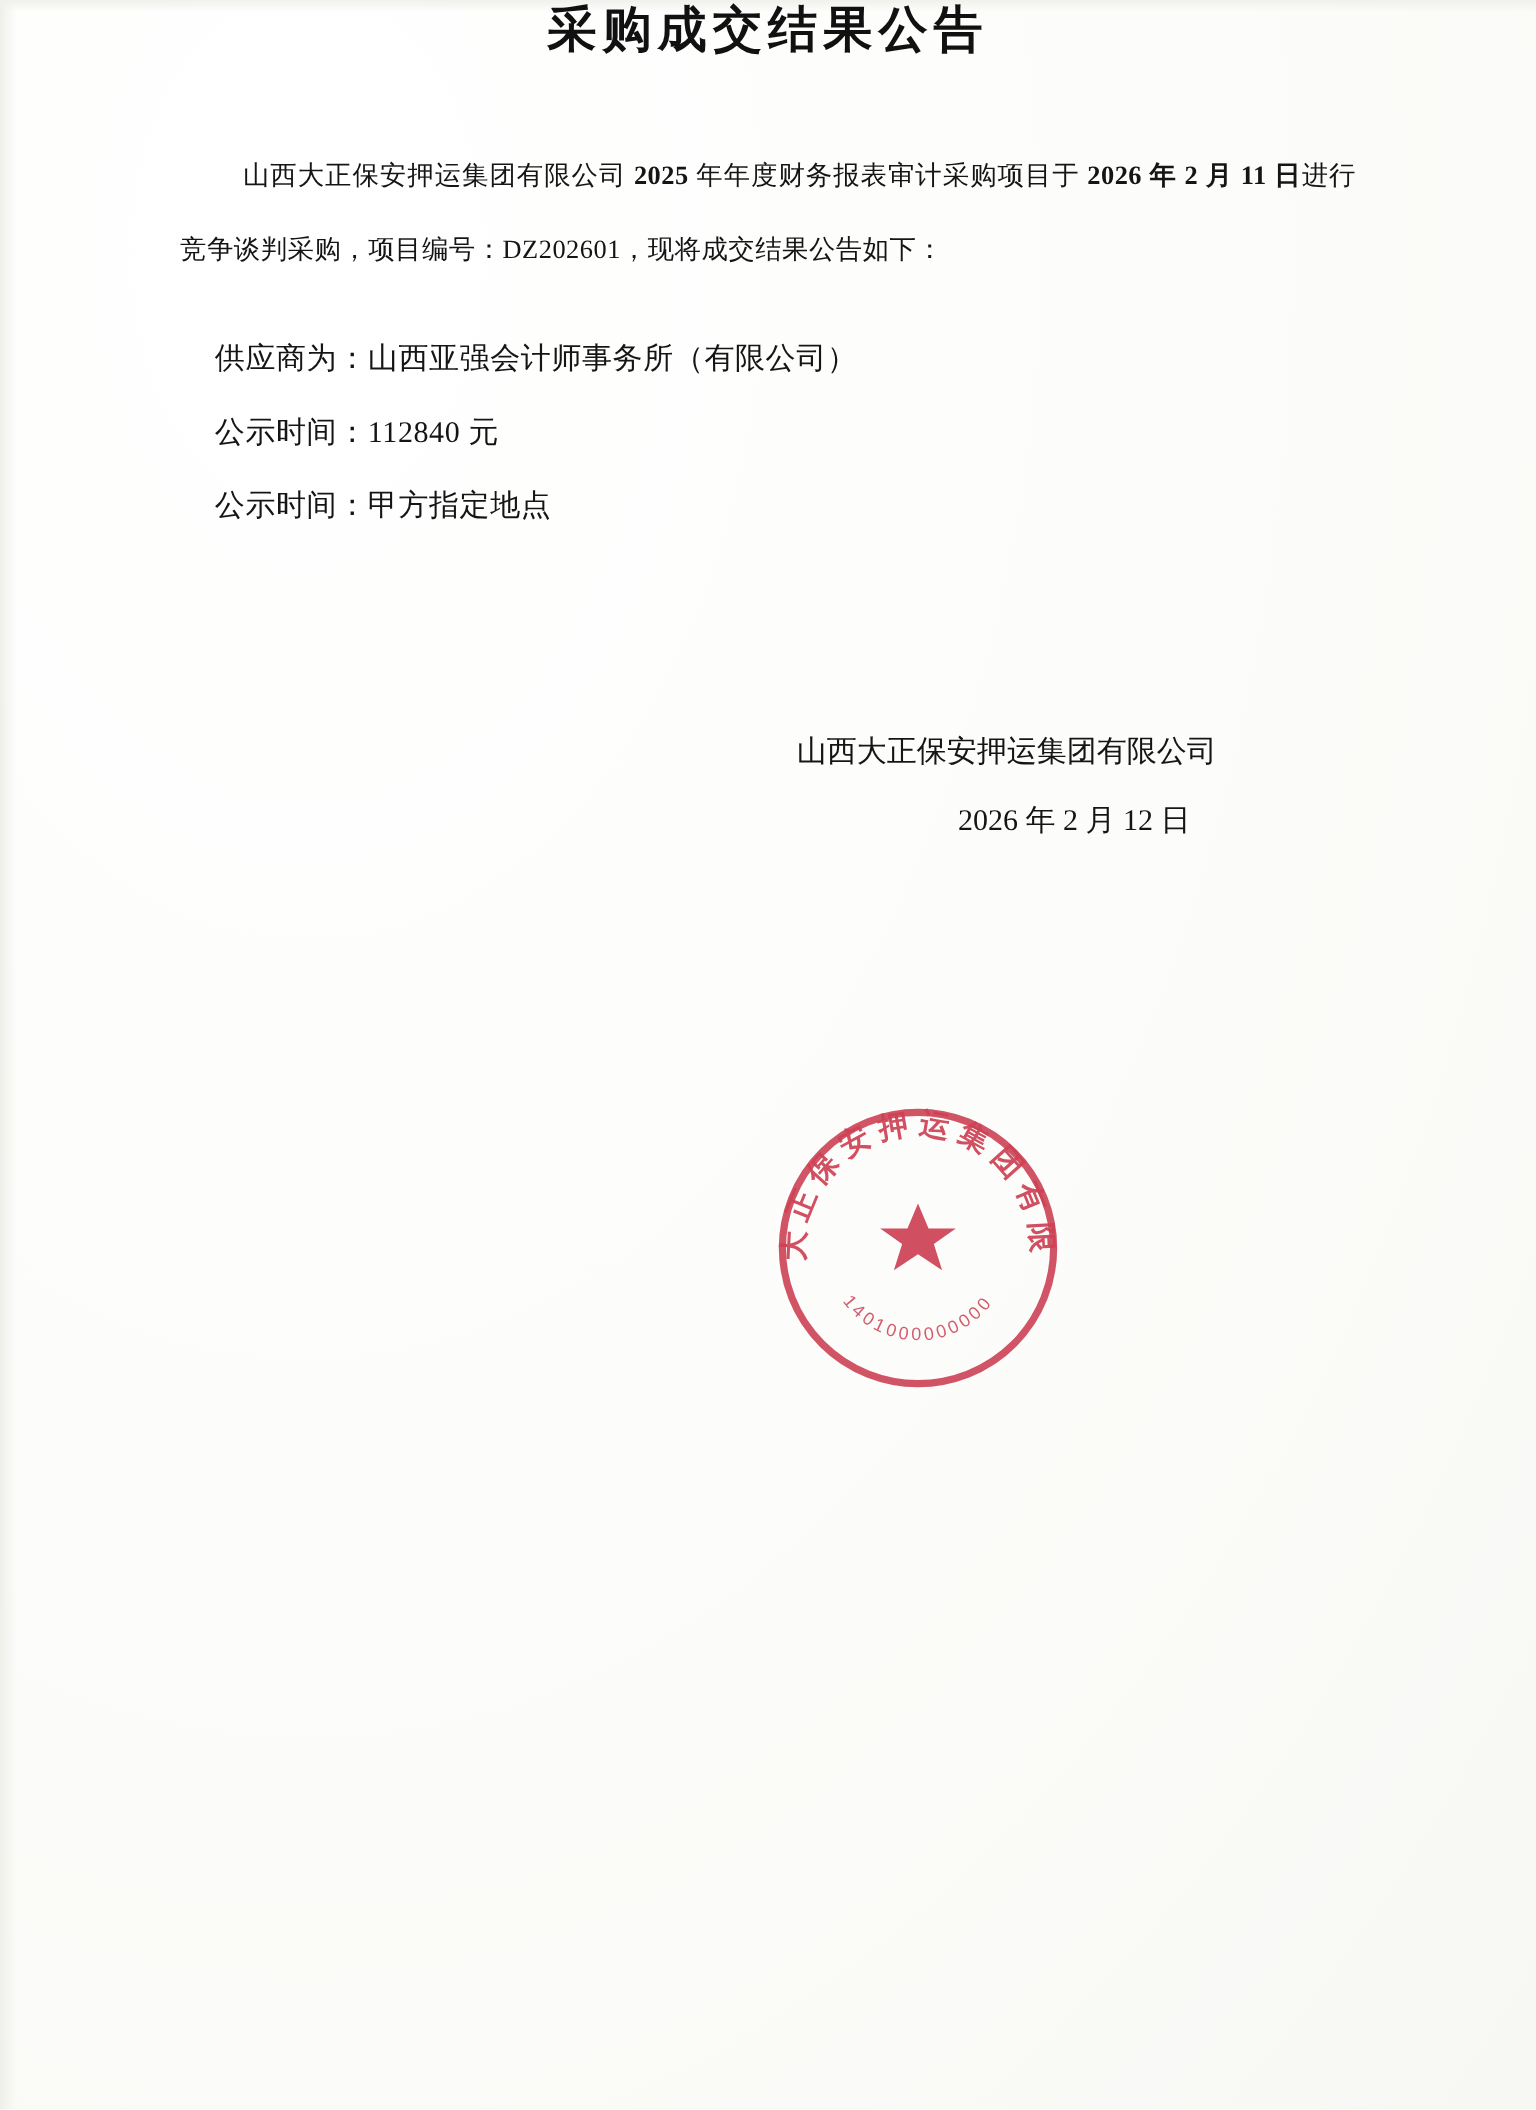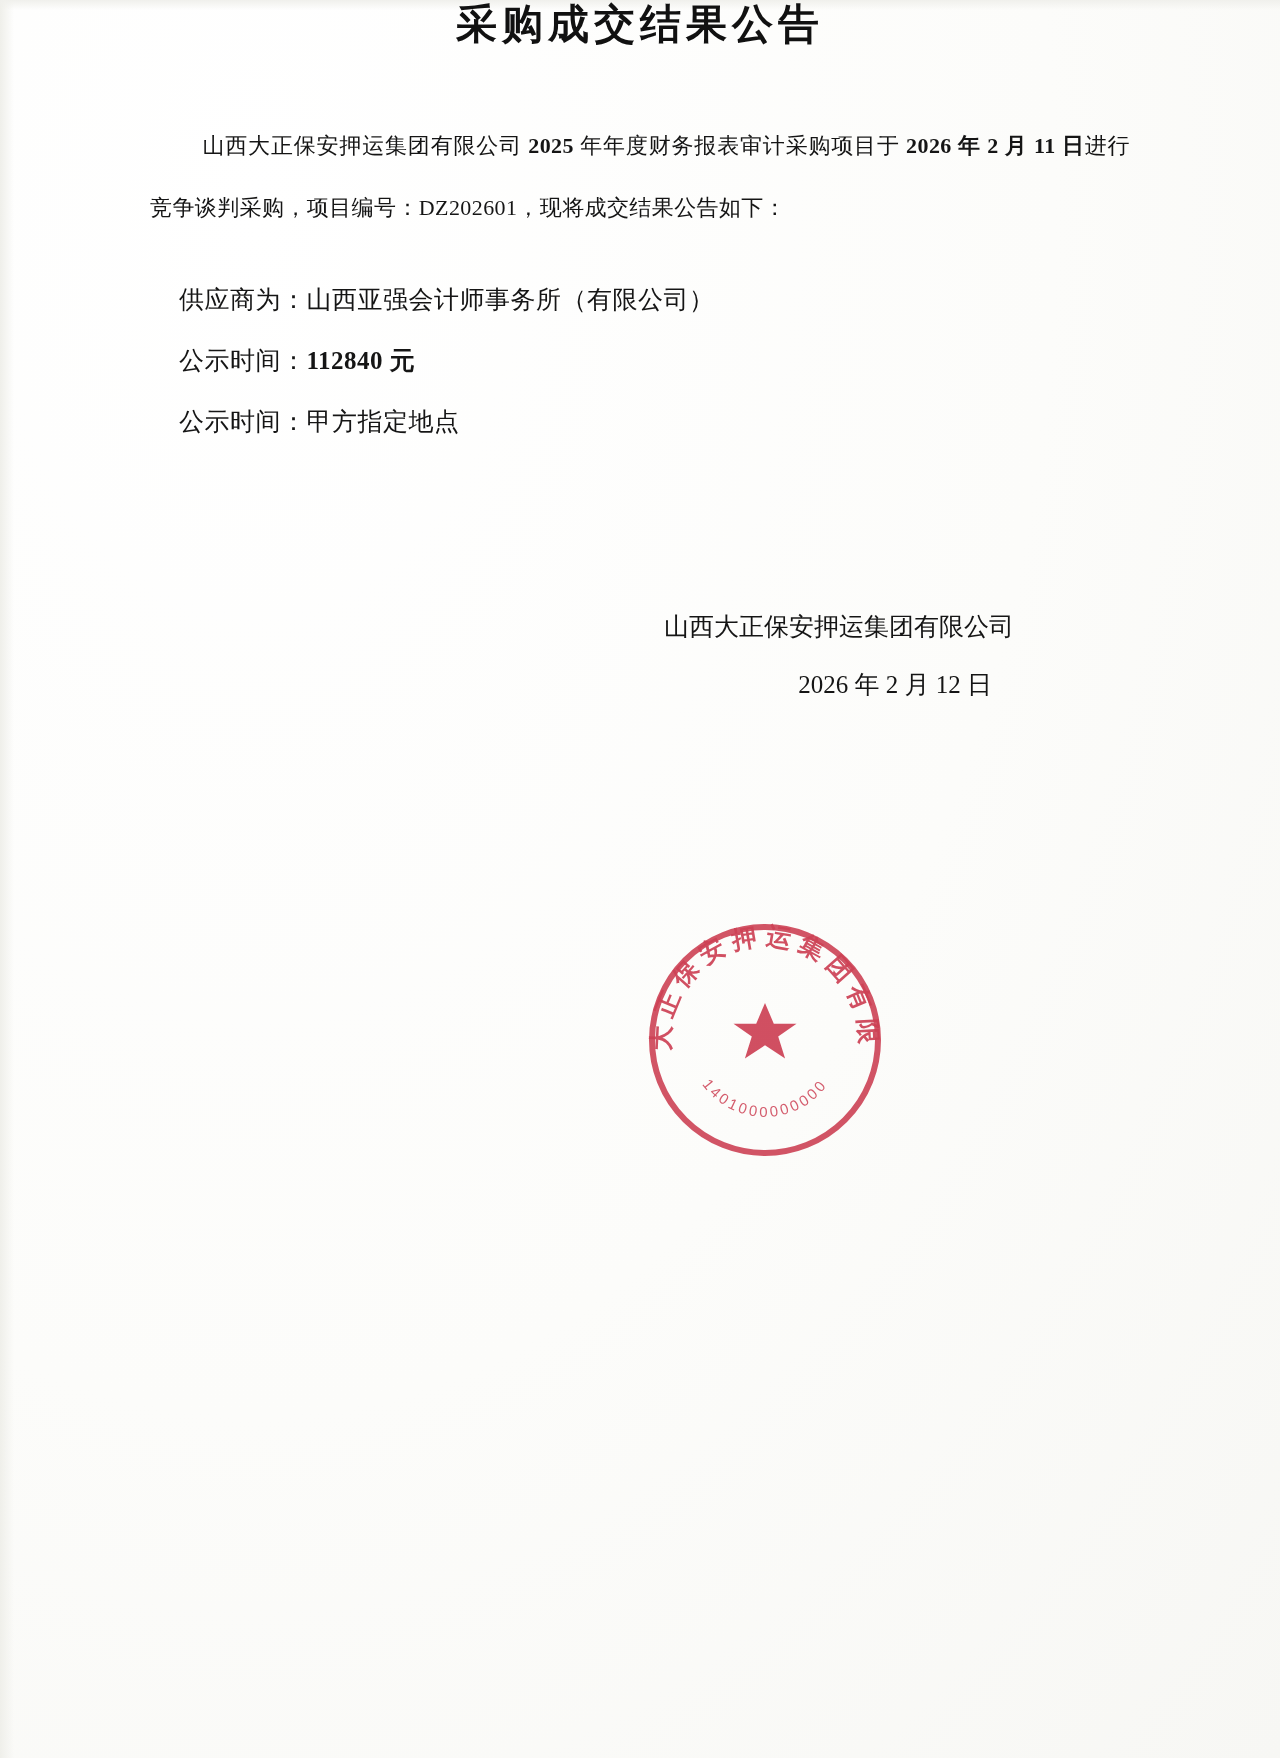--- a/index.html
+++ b/index.html
@@ -85,21 +85,21 @@
   .field-row {
     white-space: nowrap;
   }
   .field-label {
     letter-spacing: 0.5px;
   }
   .field-value {
     letter-spacing: 0.5px;
   }
   .field-value.bold {
-    font-weight: bold;
+    font-weight: normal;
     text-align: center;
   }
 
   .signature {
     margin-top: 146px;
     text-align: right;
     padding-right: 116px;
     font-size: 25px;
     line-height: 58px;
     color: #151515;

